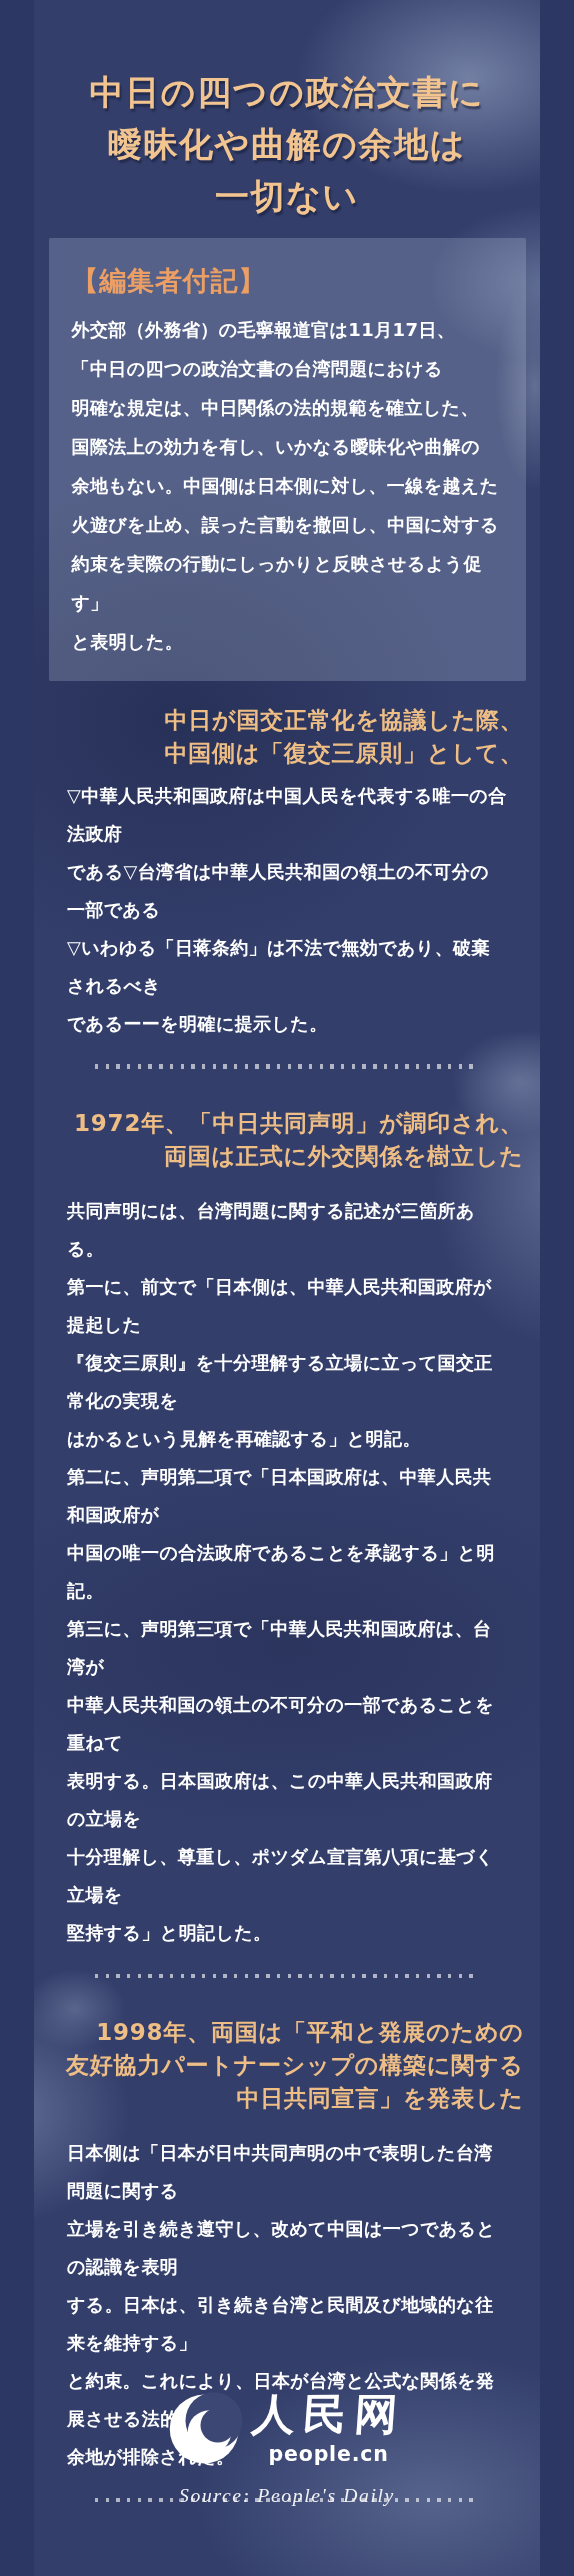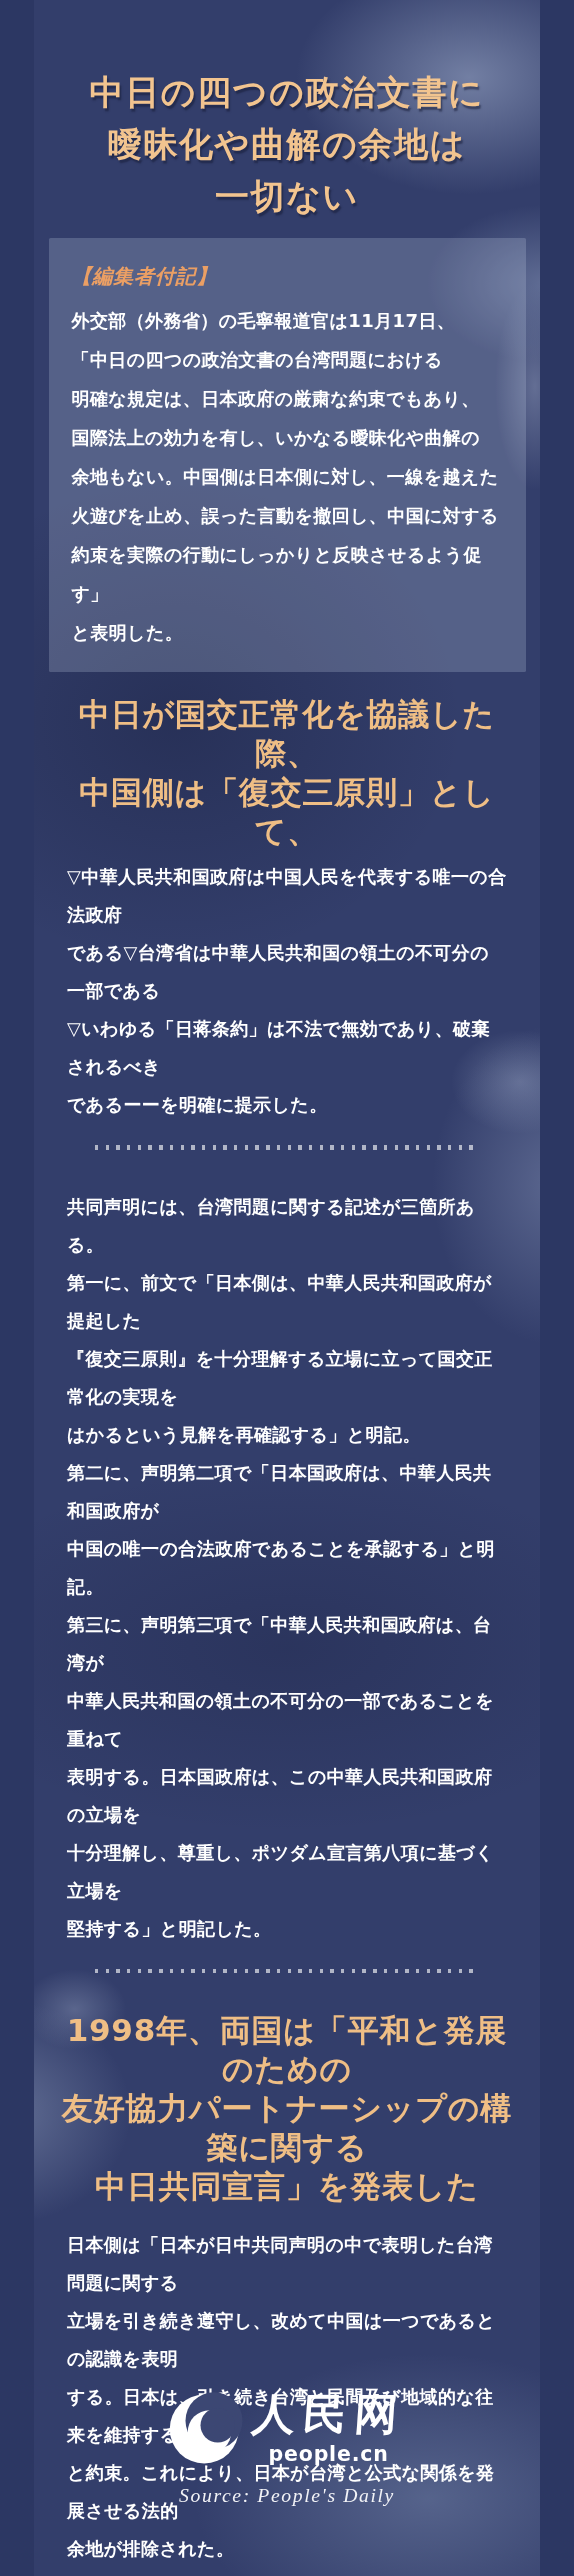--- a/index.html
+++ b/index.html
@@ -39,42 +39,41 @@
   }
 
   .editor-box {
     width: 477px;
     margin: 16.4px auto 0;
     padding: 24.6px 23px 19.7px;
     background: rgba(196,208,231,0.24);
     border-radius: 1.6px;
   }
   .editor-label {
-    font-size: 20px;
+    font-size: 27px;
     font-weight: 800;
     color: #eb9f64;
     letter-spacing: 0.8px;
-    font-style: italic;
   }
   .editor-body {
     margin: 11.5px 0 0;
     font-size: 18px;
     line-height: 39px;
     font-weight: 700;
     color: #ffffff;
     letter-spacing: 0.4px;
     white-space: pre-line;
   }
 
   .gold-heading {
     margin: 0 16.4px;
-    font-size: 31px;
-    line-height: 39px;
-    font-weight: 800;
-    text-align: center;
+    font-size: 23px;
+    line-height: 33px;
+    font-weight: 800;
+    text-align: right;
     letter-spacing: 0.8px;
     color: #efbe85;
     white-space: pre-line;
   }
   .intro-heading { margin-top: 23px; }
 
   .body-text {
     margin: 19.7px 33px 0;
     font-size: 18px;
     line-height: 38px;
@@ -137,37 +136,39 @@
 <div class="page">
 
   <h1 class="title">中日の四つの政治文書に
 曖昧化や曲解の余地は
 一切ない</h1>
 
   <section class="editor-box">
     <div class="editor-label">【編集者付記】</div>
     <p class="editor-body">外交部（外務省）の毛寧報道官は11月17日、
 「中日の四つの政治文書の台湾問題における
-明確な規定は、日本政府の厳粛な約束でもあり、
+明確な規定は、中日関係の法的規範を確立した、
 国際法上の効力を有し、いかなる曖昧化や曲解の
 余地もない。中国側は日本側に対し、一線を越えた
 火遊びを止め、誤った言動を撤回し、中国に対する
 約束を実際の行動にしっかりと反映させるよう促す」
 と表明した。</p>
   </section>
 
   <h2 class="gold-heading intro-heading">中日が国交正常化を協議した際、
 中国側は「復交三原則」として、</h2>
   <p class="body-text intro-body">▽中華人民共和国政府は中国人民を代表する唯一の合法政府
 である▽台湾省は中華人民共和国の領土の不可分の一部である
 ▽いわゆる「日蒋条約」は不法で無効であり、破棄されるべき
 であるーーを明確に提示した。</p>
 
   <section class="timeline-section">
     <div class="divider"></div>
+    <h2 class="gold-heading">1972年、「中日共同声明」が調印され、
+両国は正式に外交関係を樹立した</h2>
     <p class="body-text">共同声明には、台湾問題に関する記述が三箇所ある。
 第一に、前文で「日本側は、中華人民共和国政府が提起した
 『復交三原則』を十分理解する立場に立って国交正常化の実現を
 はかるという見解を再確認する」と明記。
 第二に、声明第二項で「日本国政府は、中華人民共和国政府が
 中国の唯一の合法政府であることを承認する」と明記。
 第三に、声明第三項で「中華人民共和国政府は、台湾が
 中華人民共和国の領土の不可分の一部であることを重ねて
 表明する。日本国政府は、この中華人民共和国政府の立場を
 十分理解し、尊重し、ポツダム宣言第八項に基づく立場を

